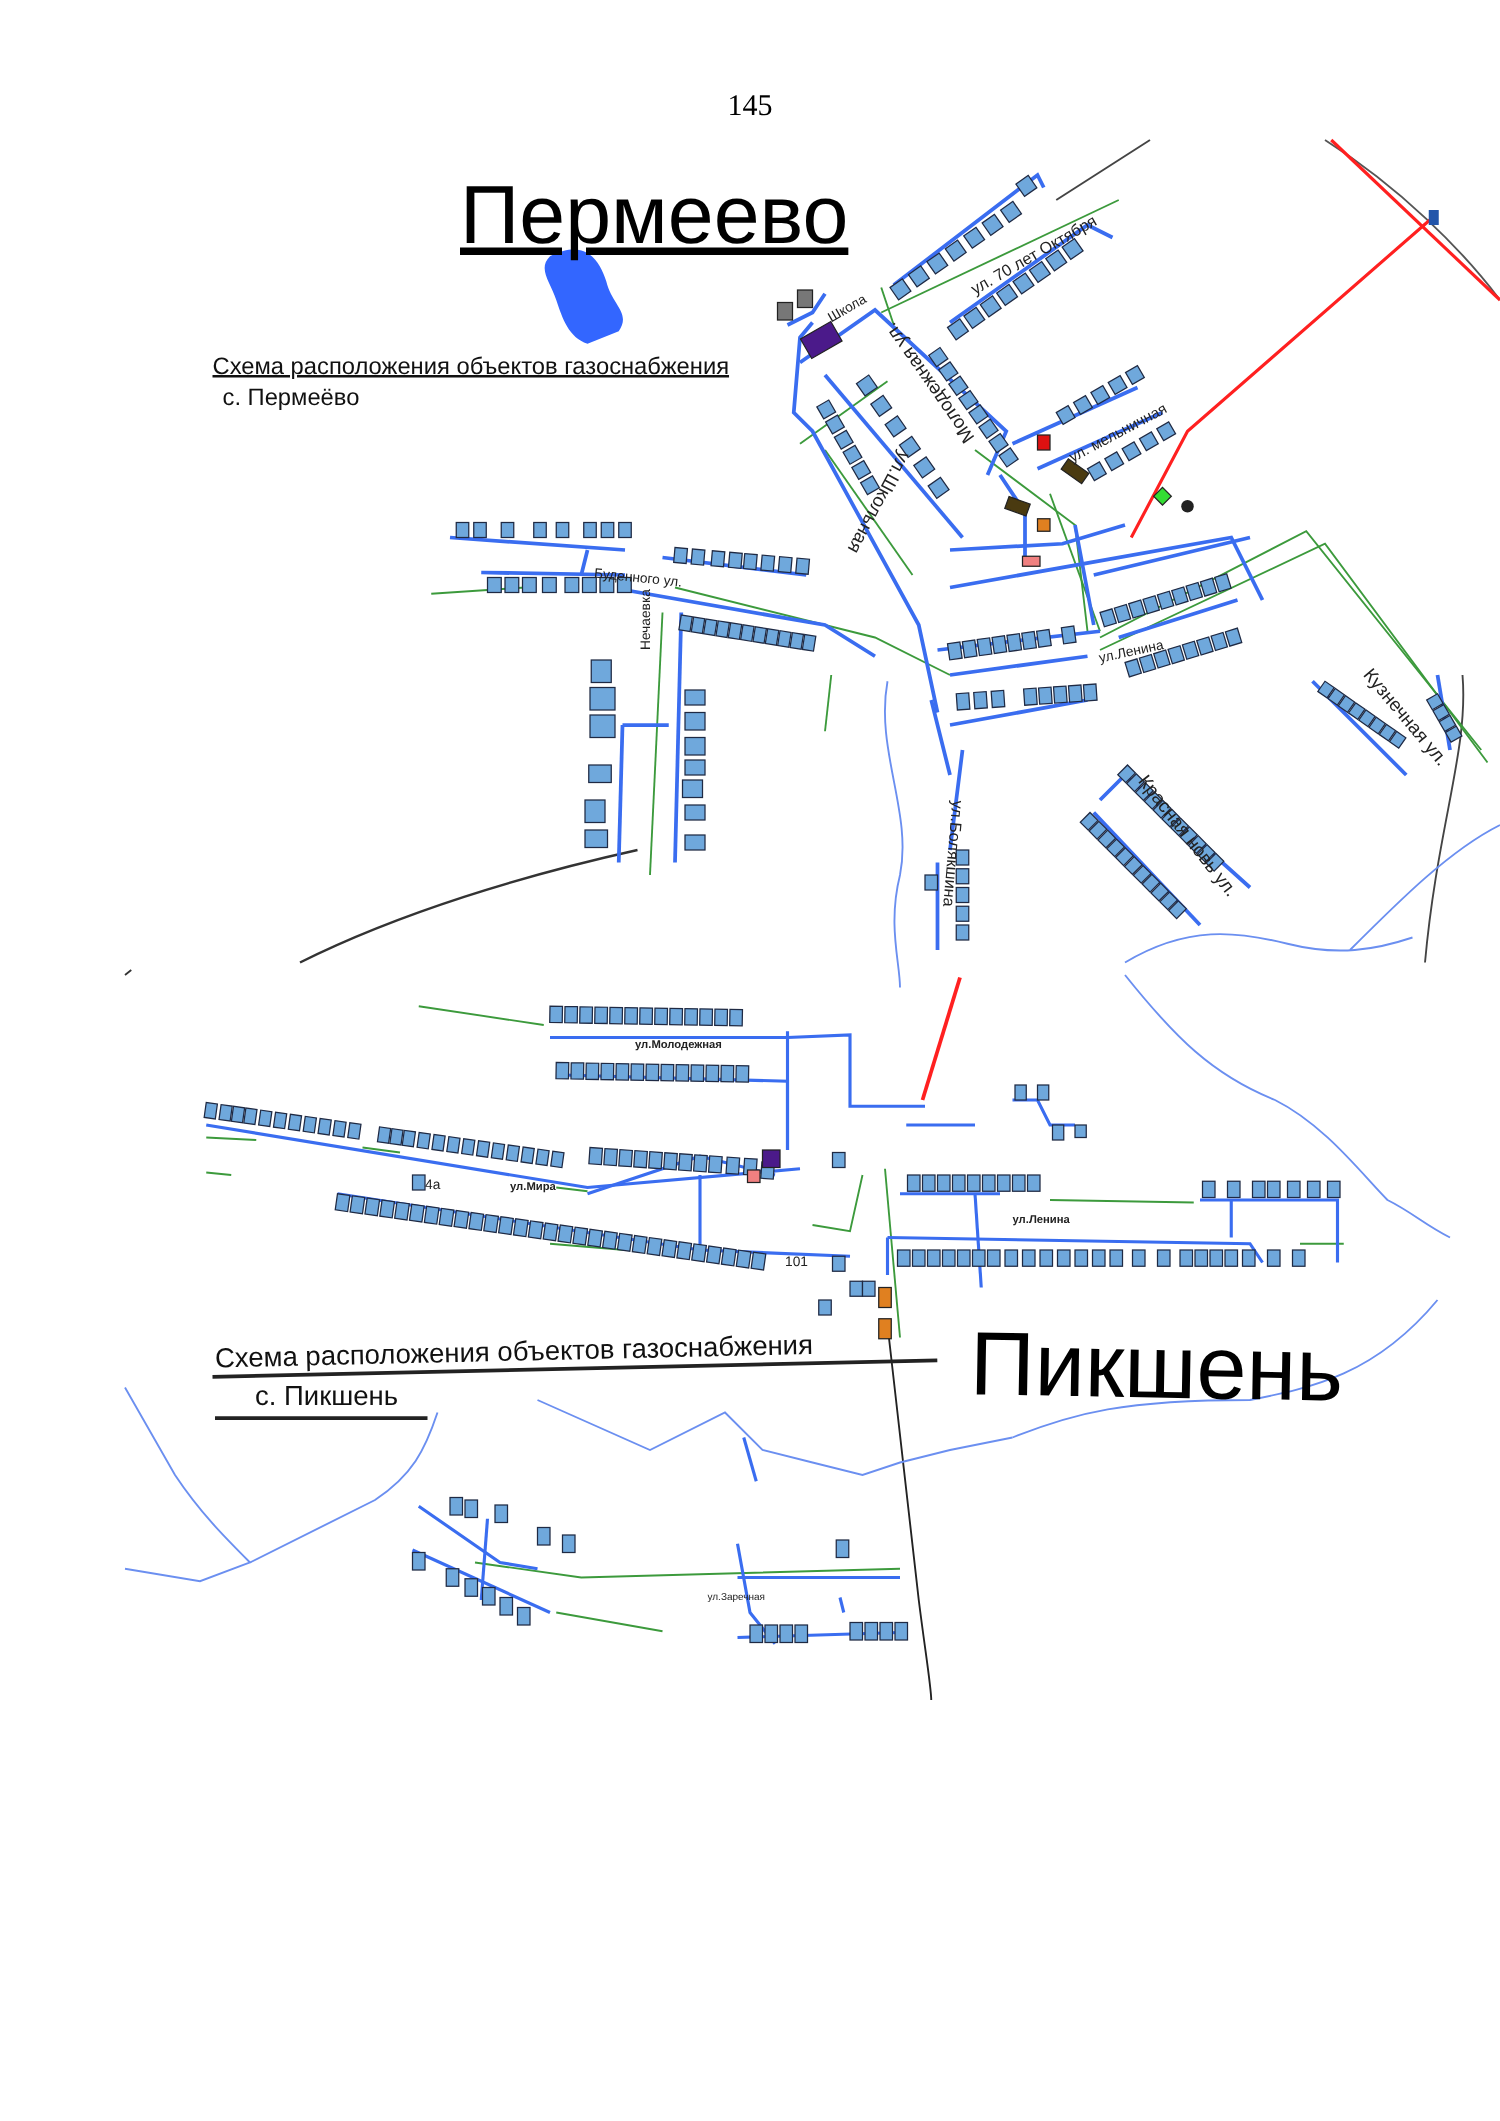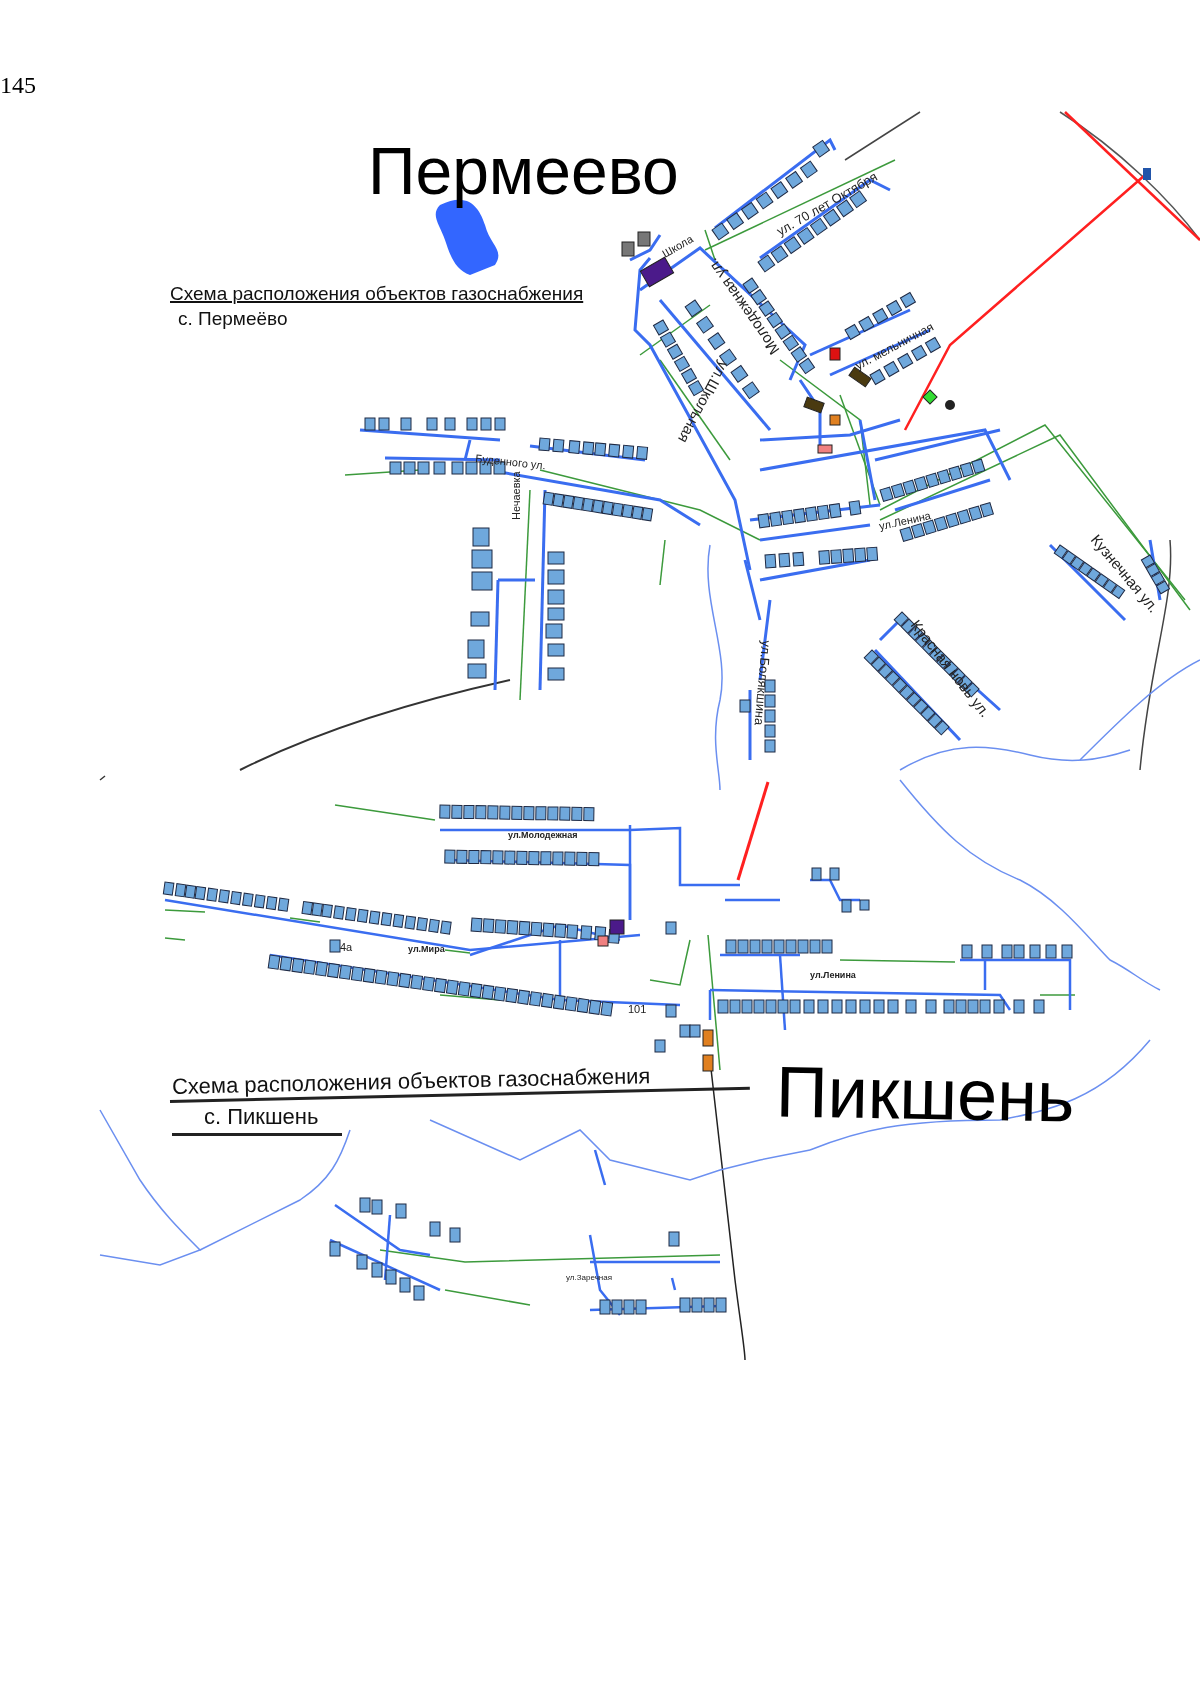--- a/index.html
+++ b/index.html
@@ -1,19 +1,19 @@
 <!DOCTYPE html>
 <html><head>
 <meta charset="utf-8">
 <style>
   html, body { margin:0; padding:0; background:#ffffff; }
   body { width:1200px; height:1697px; position:relative; overflow:hidden; font-family:"Liberation Sans", sans-serif; }
-  .page-number { position:absolute; top:72px; left:0; width:1200px; font-family:"Liberation Serif", serif; font-size:24px; color:#000; }
+  .page-number { position:absolute; top:72px; left:0; width:1200px; text-align:center; font-family:"Liberation Serif", serif; font-size:24px; color:#000; }
   .village-title { position:absolute; font-family:"Liberation Sans", sans-serif; color:#000; line-height:1; }
-  .t1 { left:368px; top:138px; font-size:66px; }
+  .t1 { left:368px; top:138px; font-size:66px;text-decoration:underline; }
   .t2 { left:776px; top:1058px; font-size:72px; transform:rotate(1deg); }
   .scheme-caption { position:absolute; font-size:19px; color:#111; }
   .cap1a { left:170px; top:283px; text-decoration:underline; text-decoration-thickness:2px; }
   .cap1b { left:178px; top:308px; text-decoration-thickness:2px; }
   .cap2a { left:172px; top:1074px; font-size:22px; transform:rotate(-1.3deg); transform-origin:left; }
   .cap2b { left:204px; top:1104px; font-size:22px; }
   .ul2a { position:absolute; left:170px; top:1100px; width:580px; height:3px; background:#222; transform:rotate(-1.3deg); transform-origin:left; }
   .ul2b { position:absolute; left:172px; top:1133px; width:170px; height:3px; background:#222; }
   svg.map { position:absolute; left:0; top:0; }
   .street { font-family:"Liberation Sans", sans-serif; fill:#222; }

